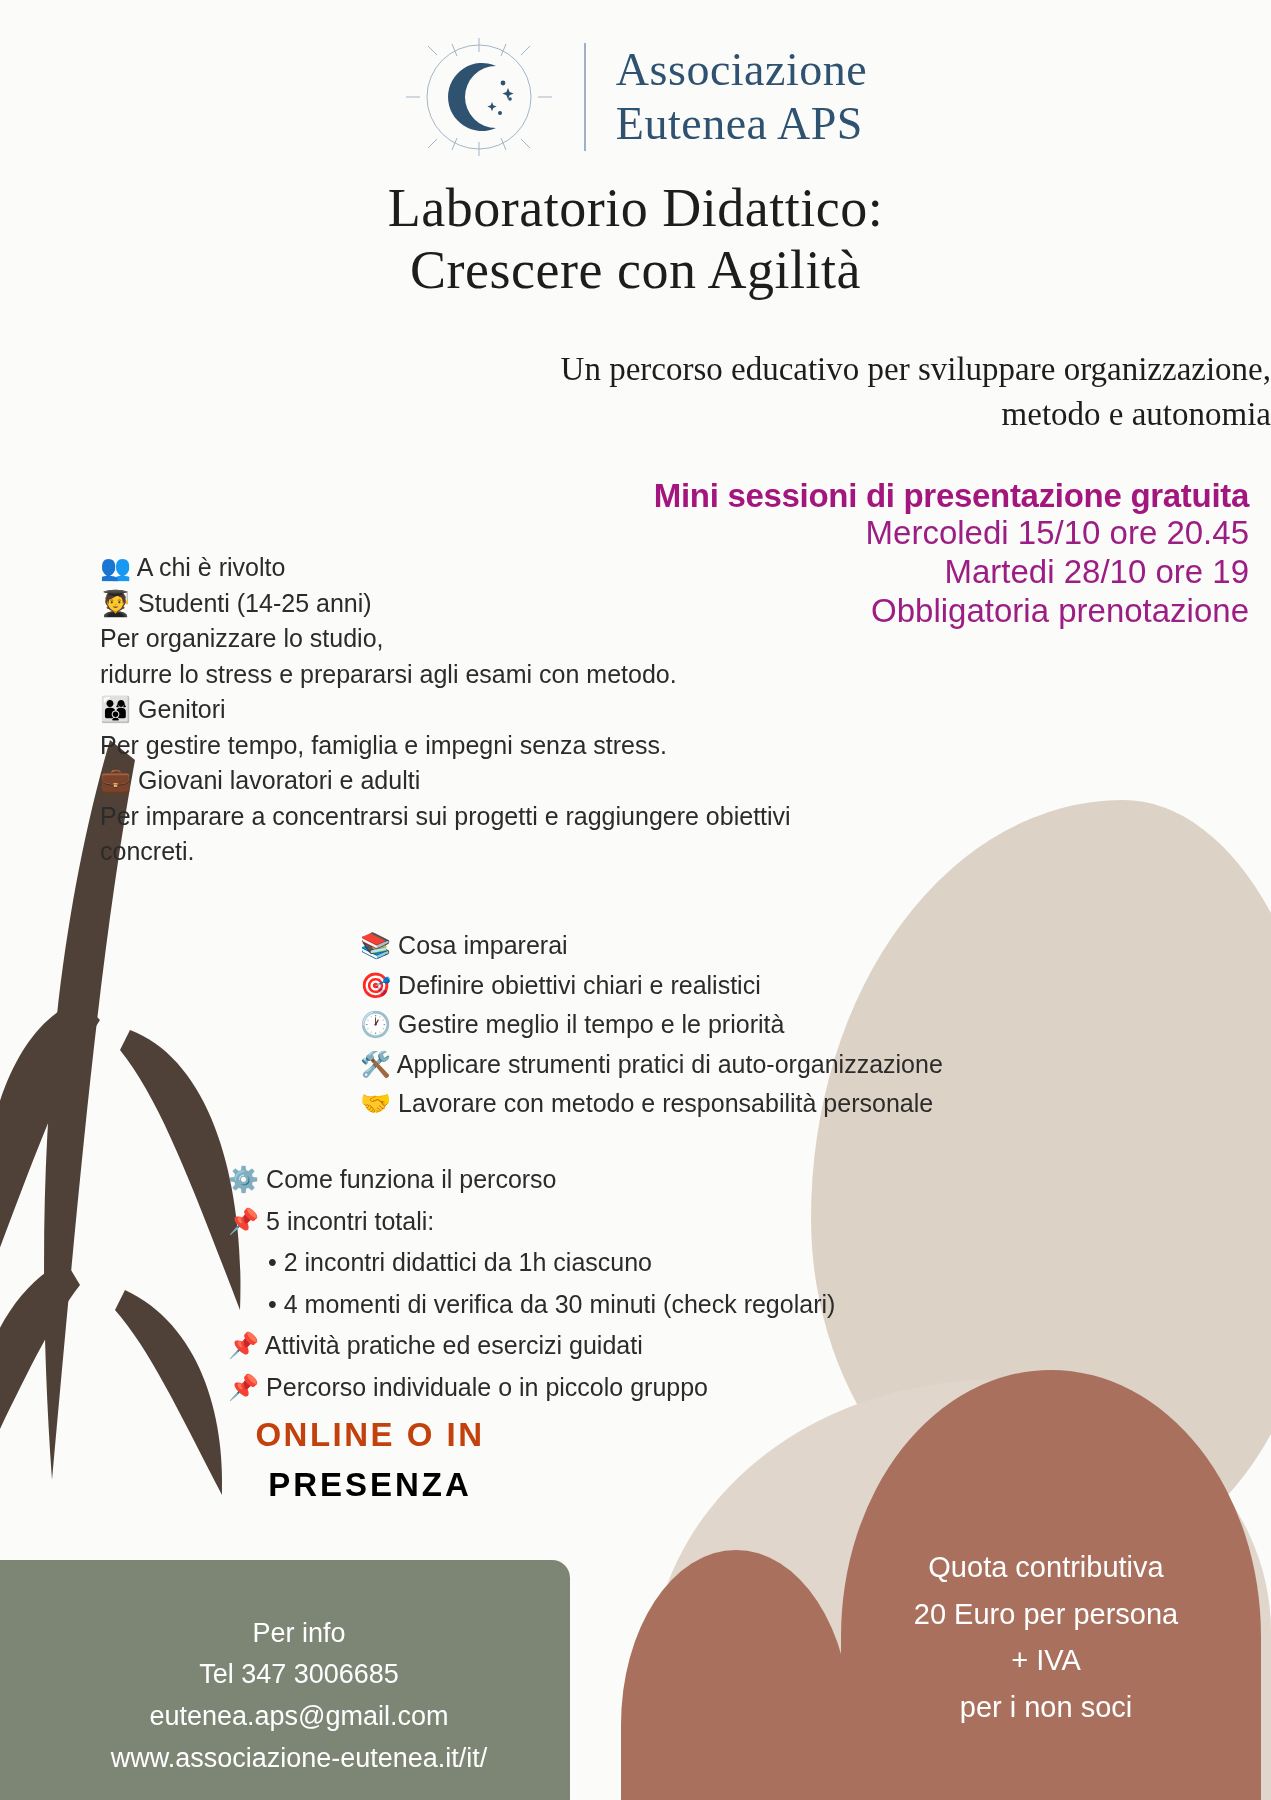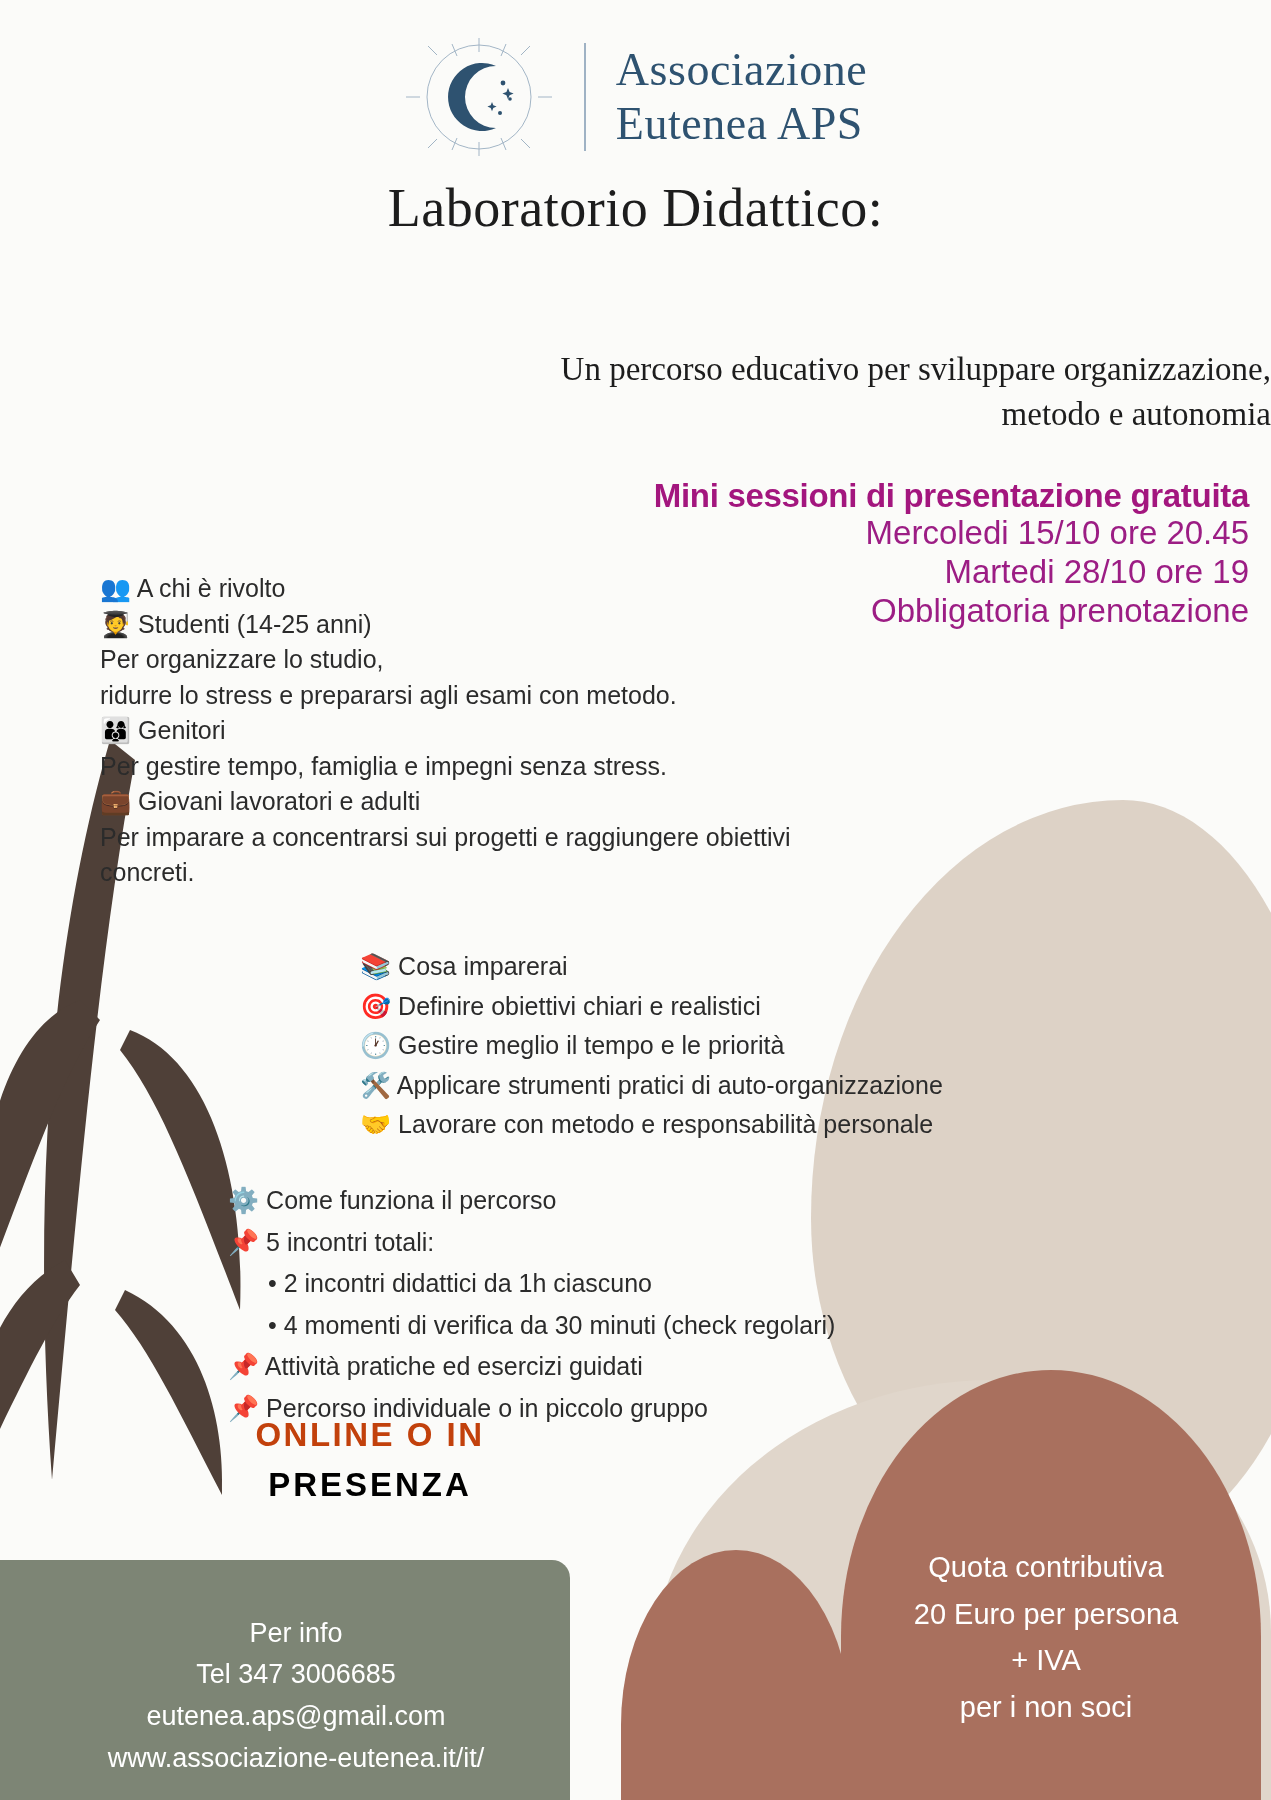--- a/index.html
+++ b/index.html
@@ -143,21 +143,20 @@
     font-size: 33px;
     line-height: 1.18;
     color: #9c1d84;
   }
 
   
   .body-text {
     color: #2b2b2b;
     font-size: 25px;
     line-height: 1.42;
-    margin-top: 21px;
   }
   #audience {
     position: absolute;
     top: 550px;
     left: 100px;
     width: 1020px;
   }
   .emoji {
     font-size: 25px;
   }
@@ -206,27 +205,28 @@
   #online-line2 {
     color: #000000;
     font-size: 33px;
     margin-top: 12px;
     letter-spacing: 3px;
   }
 
   
   #contact {
     position: absolute;
-    left: 11px;
+    left: 0;
     bottom: 20px;
     width: 570px;
     text-align: center;
     color: #ffffff;
     font-size: 27px;
     line-height: 1.55;
+    padding-left: 14px;
   }
 
   
   #price {
     position: absolute;
     right: 30px;
     bottom: 70px;
     width: 390px;
     text-align: center;
     color: #ffffff;
@@ -283,20 +283,21 @@
   </svg>
   <div id="logo-divider"></div>
   <div id="logo-text">
     <div>Associazione</div>
     <div>Eutenea APS</div>
   </div>
 </div>
 
 <div id="title-block">
   <div class="title-line">Laboratorio Didattico:</div>
+  <div class="title-line">Crescere con Agilità</div>
 </div>
 <div id="subtitle-block">
   <div>Un percorso educativo per sviluppare organizzazione,</div>
   <div>metodo e autonomia</div>
 </div>
 
 <div id="sessions">
   <div id="sessions-title">Mini sessioni di presentazione gratuita</div>
   <div class="session-line">Mercoledi 15/10 ore 20.45</div>
   <div class="session-line">Martedi 28/10 ore 19</div>

